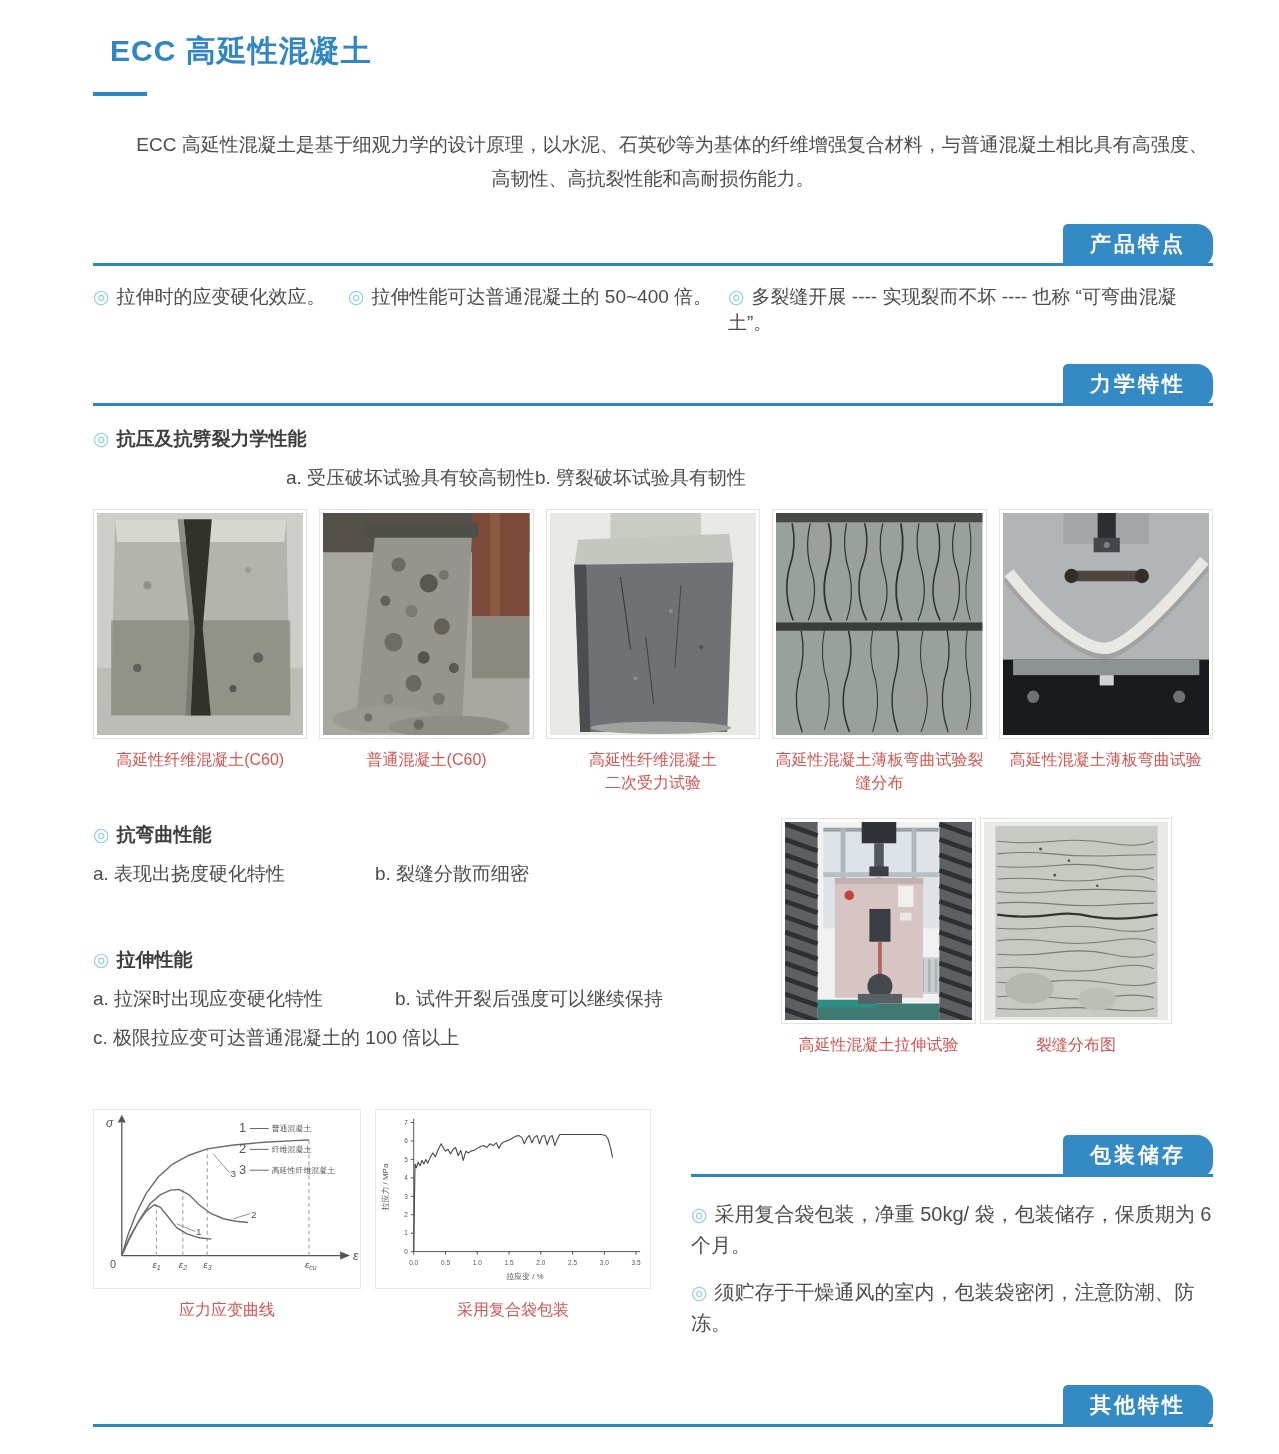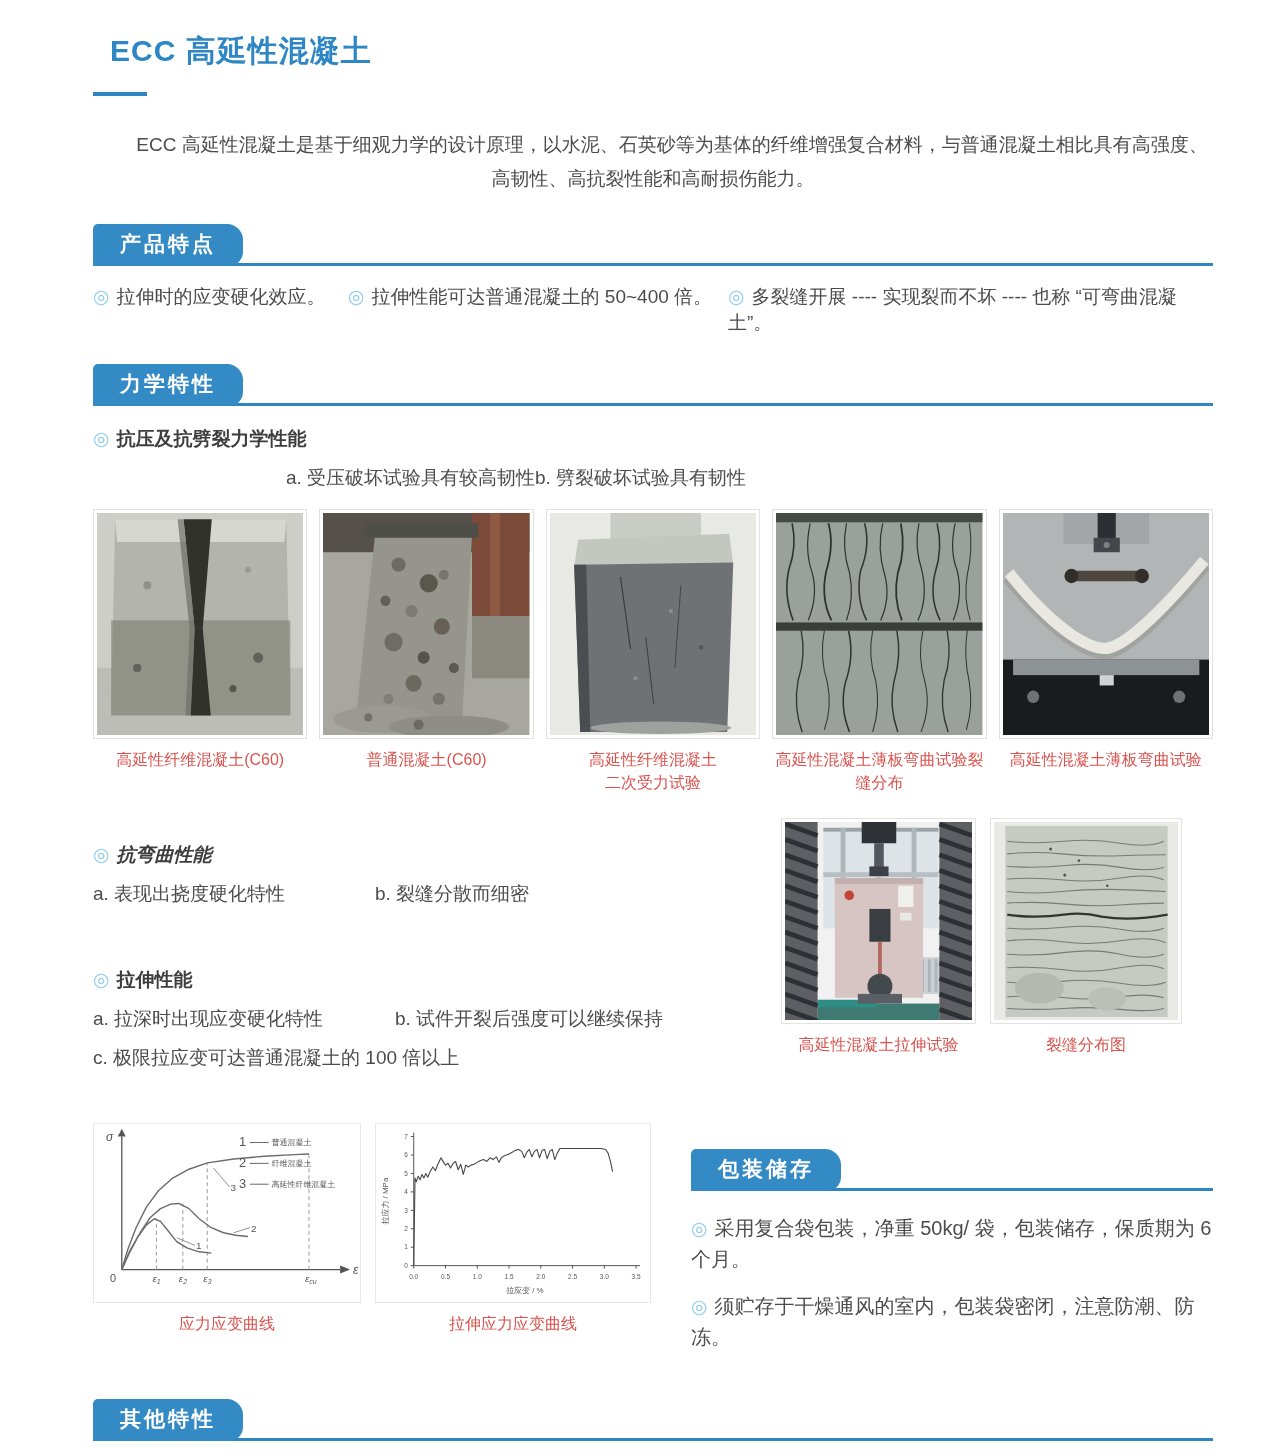--- a/index.html
+++ b/index.html
@@ -6,21 +6,21 @@
   .page{position:relative;width:1279px;height:1454px;overflow:hidden;background:#fff;
         font-family:"Liberation Sans","DejaVu Sans",sans-serif;color:#4a4a4a;}
   .content{padding:0 66px 0 93px;}
 
   
   .page-title{margin:17px;padding-top:14px;font-size:30px;font-weight:bold;color:#2e86c4;letter-spacing:1px;}
   .title-underline{width:54px;height:4px;background:#2e86c4;margin-top:20px;}
   .intro{margin:32px 0 0 0;font-size:19px;line-height:34px;text-indent:2em;color:#4c4c4c;text-align:center;}
 
   
-  .section-header{margin-top:28px;position:relative;}
+  .section-header{margin-top:28px;position:relative;text-align:right;}
   .tab{display:inline-block;background:#338ac4;color:#fff;font-size:21px;font-weight:bold;
        padding:6px 27px 8px 27px;border-radius:5px 16px 14px 0;letter-spacing:3px;position:relative;z-index:2;}
   .rule{height:3px;background:#2e86c1;margin-top:-3px;position:relative;z-index:1;}
 
   .bullet{color:#8ccdec;margin-right:7px;font-size:19px;}
   .feature-row{display:flex;margin-top:18px;font-size:19px;color:#4c4c4c;}
   .feature-row .f1{width:255px;}
   .feature-row .f2{width:380px;}
   .feature-row .f3{flex:1;}
 
@@ -35,21 +35,21 @@
   figure{margin:0;}
   .photo-row figure{flex:1;}
   .frame{border:1px solid #e2e2e0;background:#fff;padding:3px;}
   .frame svg{display:block;width:100%;}
   .ph-lg svg{height:222px;}
   .ph-md svg{height:198px;}
   figcaption{color:#d9534f;font-size:16px;text-align:center;margin-top:9px;line-height:1.45;white-space:pre-line;}
 
   .bend-block{display:flex;margin-top:24px;}
   .bend-left{flex:1;padding-right:18px;}
-  .bend-right{width:432px;display:flex;gap:14px;}
+  .bend-right{width:432px;display:flex;gap:4px;}
   .bend-right figure.p1{width:195px;}
   .bend-right figure.p2{width:192px;}
   .gap-tall{margin-top:60px;}
 
   
   .charts-row{display:flex;margin-top:52px;}
   .chart-fig{width:268px;}
   .chart-fig.second{width:276px;margin-left:14px;}
   .chart-box{border:1px solid #e8e8e6;background:#fff;}
   .chart-box svg{display:block;width:100%;height:178px;}
@@ -213,21 +213,21 @@
             <circle cx="30" cy="178" r="6" fill="#6d7275"></circle>
               <circle cx="175" cy="178" r="6" fill="#6d7275"></circle>
           </svg>
         </div>
         <figcaption>高延性混凝土薄板弯曲试验</figcaption>
       </figure>
     </div>
 
     <div class="bend-block">
       <div class="bend-left">
-        <div class="subhead" style="margin-top:24px;font-style:italic;"><span class="bullet">◎</span><span>抗弯曲性能</span></div>
+        <div class="subhead" style="margin-top:4px;"><span class="bullet">◎</span><span>抗弯曲性能</span></div>
         <div class="tc-row">
           <div class="cell-w">a. 表现出挠度硬化特性</div>
           <div>b. 裂缝分散而细密</div>
         </div>
         <div class="subhead gap-tall"><span class="bullet">◎</span><span>拉伸性能</span></div>
         <div class="tc-row">
           <div class="cell-t">a. 拉深时出现应变硬化特性</div>
           <div>b. 试件开裂后强度可以继续保持</div>
         </div>
         <div class="tc-row">
@@ -411,21 +411,21 @@
               <text x="32" y="51.442857142857136" font-size="6.5" fill="#555" text-anchor="end">5</text>
               <line x1="35" y1="30.571428571428584" x2="38" y2="30.571428571428584" stroke="#555" stroke-width="1"></line>
               <text x="32" y="32.87142857142858" font-size="6.5" fill="#555" text-anchor="end">6</text>
               <line x1="35" y1="12" x2="38" y2="12" stroke="#555" stroke-width="1"></line>
               <text x="32" y="14.3" font-size="6.5" fill="#555" text-anchor="end">7</text>
               <text x="150" y="170" font-size="8" fill="#555" text-anchor="middle">拉应变 / %</text>
               <text x="12" y="77" font-size="8" fill="#555" text-anchor="middle" transform="rotate(-90 12 77)">拉应力 / MPa</text>
               <polyline points="38.0,142.0 39.3,53.8 40.6,57.5 42.5,51.9 44.4,55.6 46.3,50.1 48.2,53.8 50.2,49.1 52.1,52.9 54.6,47.3 57.2,42.6 59.8,46.4 62.3,39.9 65.5,33.4 68.1,38.0 70.0,40.8 72.6,38.9 75.1,43.6 77.7,38.9 80.2,37.1 82.8,45.4 85.4,39.9 87.9,50.1 90.5,40.8 93.0,42.6 95.6,40.8 98.8,39.9 102.0,38.0 105.2,36.1 108.4,35.2 111.6,37.1 114.8,33.4 118.0,35.2 121.2,32.4 123.8,38.0 126.3,33.4 128.9,31.5 131.4,30.6 134.0,29.6 137.2,27.8 140.4,25.9 143.6,25.0 146.8,26.9 149.4,33.4 151.9,27.8 154.5,25.0 157.0,32.4 159.6,26.9 162.2,25.0 164.7,33.4 167.3,25.9 169.8,25.0 172.4,34.3 175.0,26.9 177.5,25.0 180.1,35.2 182.6,28.7 185.2,24.1 191.6,24.1 201.2,24.1 210.8,24.1 220.4,24.1 226.8,24.1 231.3,25.0 233.8,28.7 236.4,38.0 238.3,47.3" fill="none" stroke="#46474a" stroke-width="1.1" stroke-linejoin="round"></polyline>
             </svg>
         </div>
-        <figcaption>拉伸应力应变曲线</figcaption>
+        <figcaption>采用复合袋包装</figcaption>
       </figure>
 
       <div class="pack-col">
         <div class="section-header" style="margin-top:0;">
           <span class="tab">包装储存</span>
           <div class="rule"></div>
         </div>
         <div class="pack-item" style="margin-top:22px;"><span class="bullet">◎</span><span>采用复合袋包装，净重 50kg/ 袋，包装储存，保质期为 6 个月。</span></div>
         <div class="pack-item"><span class="bullet">◎</span><span>须贮存于干燥通风的室内，包装袋密闭，注意防潮、防冻。</span></div>
       </div>

